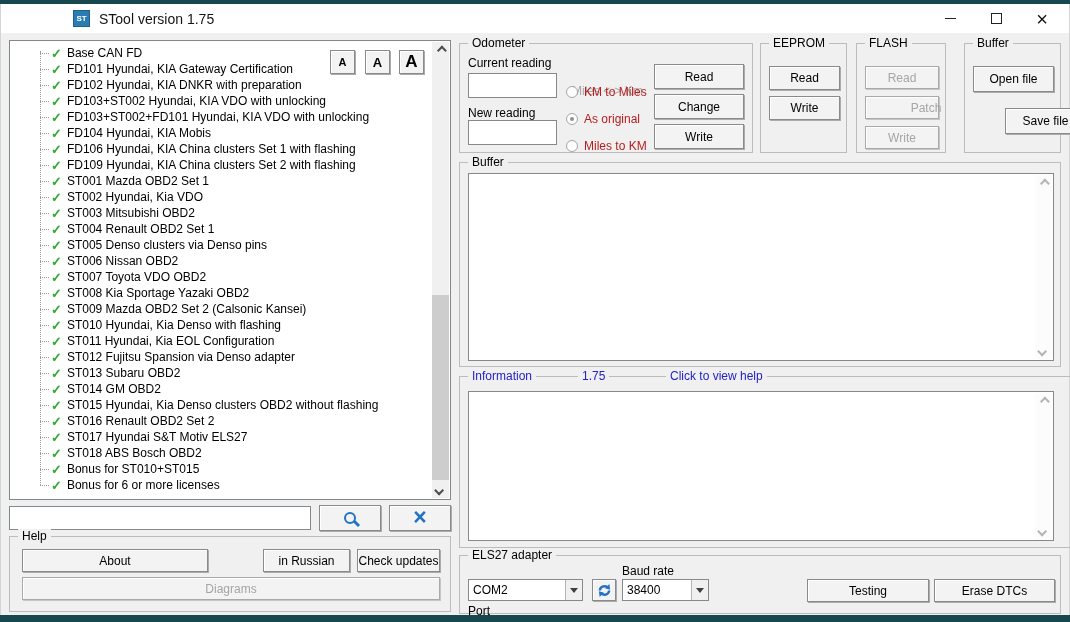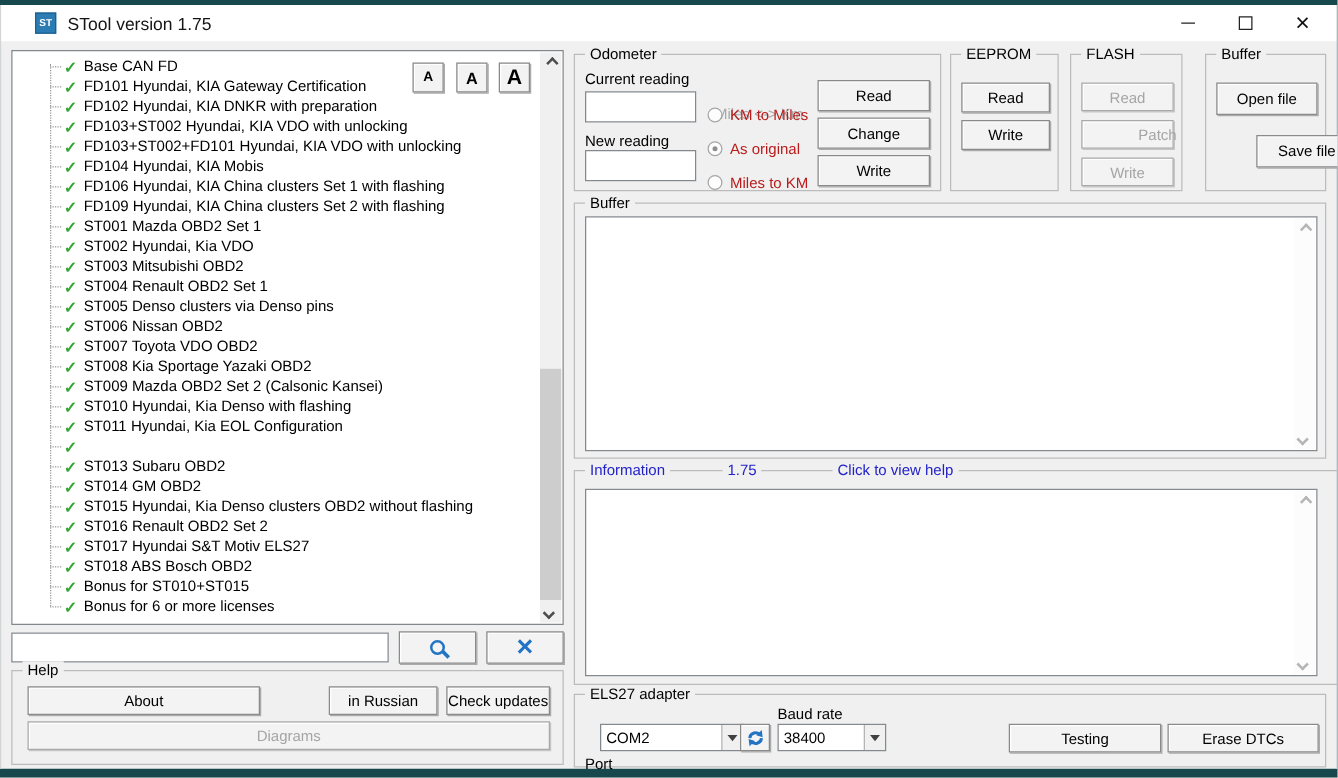--- a/index.html
+++ b/index.html
@@ -3,21 +3,21 @@
 <meta charset="utf-8">
 <style>
   * { margin:0; padding:0; box-sizing:border-box; }
   html,body { width:1070px; height:622px; }
   body { background:#17484d; font-family:"Liberation Sans", sans-serif; position:relative; overflow:hidden; }
 
   .window { position:absolute; left:0; top:4px; width:1070px; height:611px; background:#f0f0f0;
             border-left:1px solid #d2d5d6; border-right:1px solid #d2d5d6; }
 
   
-  .titlebar { height:29px; background:#ffffff; position:relative; display:flex; align-items:center; }
+  .titlebar { height:29px; background:#ffffff; position:relative; display:flex; align-items:center;padding-left:45px; }
   .app-icon { width:17px; height:17px; margin-left:27px; background:#2b7cb3; border:1px solid #1d5f8e;
               color:#fff; font-size:8px; font-weight:bold; display:flex; align-items:center; justify-content:center; }
   .title-text { margin-left:9px; font-size:14px; color:#141414; }
   .win-controls { position:absolute; right:4px; top:0; height:29px; display:flex; }
   .win-btn { width:46px; height:29px; display:flex; align-items:center; justify-content:center; }
   .glyph-min { width:11px; height:1px; background:#222; display:block; }
   .glyph-max { width:11px; height:11px; border:1px solid #222; display:block; }
   .glyph-close { font-size:20px; font-weight:300; color:#111; line-height:1; }
 
   
@@ -188,20 +188,21 @@
           <span>ST010 Hyundai, Kia Denso with flashing</span>
         </div>
         <div class="tree-row">
           <span class="stub"></span>
           <span class="check">✓</span>
           <span>ST011 Hyundai, Kia EOL Configuration</span>
         </div>
         <div class="tree-row">
           <span class="stub"></span>
           <span class="check">✓</span>
+          <span>ST012 Fujitsu Spansion via Denso adapter</span>
         </div>
         <div class="tree-row">
           <span class="stub"></span>
           <span class="check">✓</span>
           <span>ST013 Subaru OBD2</span>
         </div>
         <div class="tree-row">
           <span class="stub"></span>
           <span class="check">✓</span>
           <span>ST014 GM OBD2</span>
@@ -338,21 +339,21 @@
         <div class="sb-btn sb-down">
             <span class="chev down light"></span>
           </div>
       </div>
     </div>
   </div>
 
   <div class="group" style="left:458px;top:551px;width:602px;height:59px;">
     <span class="group-label">ELS27 adapter</span>
     <span class="lbl" style="left:8px;top:8px;margin-top:40px;">Port</span>
-    <div class="combo" style="left:20px;top:23px;width:115px;height:22px;">
+    <div class="combo" style="left:8px;top:23px;width:115px;height:22px;">
       <span class="combo-value">COM2</span>
       <span class="combo-btn">
           <span class="combo-arrow"></span>
         </span>
     </div>
     <div class="btn" style="left:132px;top:23px;width:24px;height:22px;">
       <svg width="17" height="15" viewBox="0 0 18 16">
         <path d="M4 8 a5 5 0 0 1 9 -2.5" fill="none" stroke="#2273c4" stroke-width="2.6"></path>
         <polygon points="14.2,1.0 15.0,7.2 9.6,5.6" fill="#2273c4"></polygon>
         <path d="M14 8 a5 5 0 0 1 -9 2.5" fill="none" stroke="#2273c4" stroke-width="2.6"></path>

